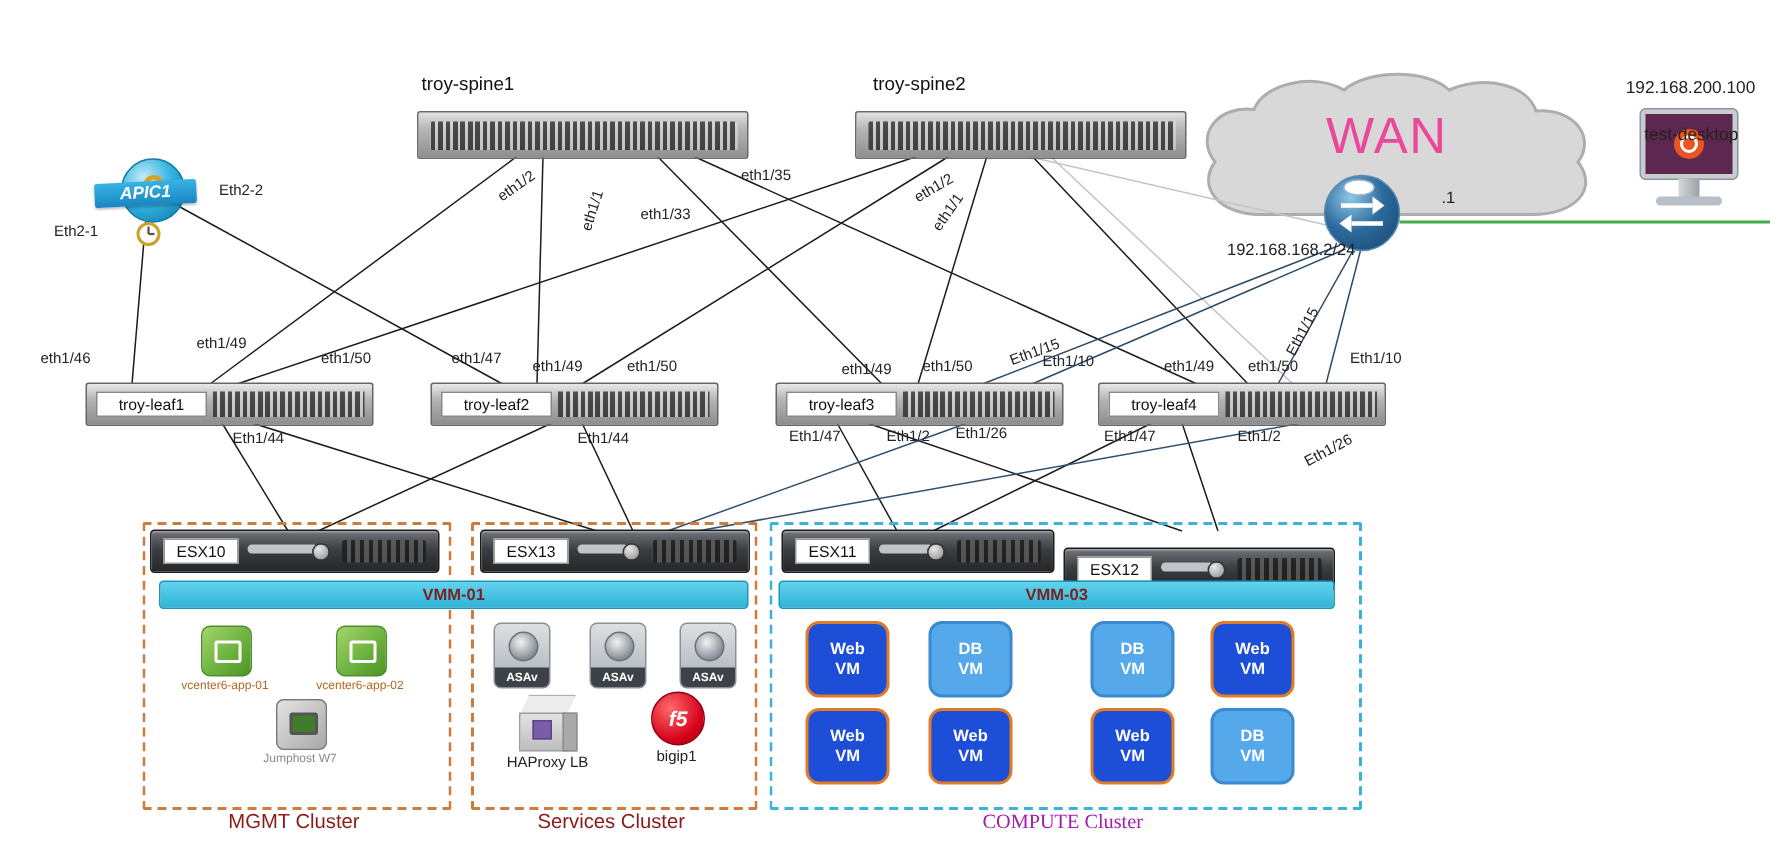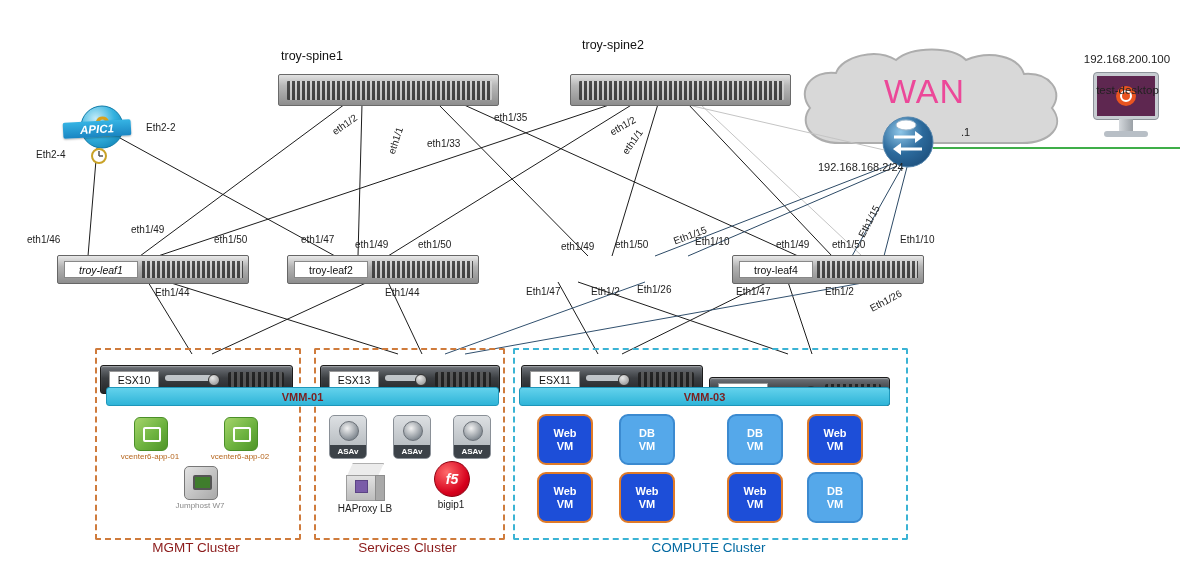--- a/index.html
+++ b/index.html
@@ -17,33 +17,33 @@
         background:repeating-linear-gradient(90deg,rgba(35,35,35,.75) 0 3px,rgba(225,225,225,.55) 3px 5px);}
   .leaf{position:absolute;width:190px;height:27px;z-index:2;border:1px solid #666;border-radius:2px;
         background:linear-gradient(180deg,#e8e8e8 0%,#b3b3b3 40%,#8d8d8d 100%);}
   .leaf .chip{position:absolute;left:6px;top:5px;width:72px;height:15px;background:#fff;border:1px solid #888;
         font-size:10.5px;color:#111;display:flex;align-items:center;justify-content:center;}
   .leaf .ports{position:absolute;left:84px;right:5px;top:5px;bottom:5px;
         background:repeating-linear-gradient(90deg,rgba(35,35,35,.75) 0 3px,rgba(225,225,225,.55) 3px 5px);}
   
   .server{position:absolute;height:27px;z-index:2;border:1px solid #1c1c1c;border-radius:3px;
         background:linear-gradient(180deg,#70747a 0%,#3b3e42 45%,#242628 100%);
-        box-shadow:inset 0 1px 1px rgba(255,255,255,.35);margin-top:12px;}
+        box-shadow:inset 0 1px 1px rgba(255,255,255,.35);}
   .server .chip{position:absolute;left:8px;top:5px;min-width:42px;height:15px;background:#fff;border:1px solid #999;
         font-size:10.5px;color:#111;display:flex;align-items:center;justify-content:center;padding:0 3px;}
   .server .slot{position:absolute;left:64px;right:80px;top:9px;height:6px;background:#ced3d7;border-radius:3px;opacity:.9;}
   .server .btn{position:absolute;right:72px;top:8px;width:10px;height:10px;border-radius:50%;
         background:radial-gradient(circle at 35% 30%,#e8e8e8,#8a8a8a);border:1px solid #333;}
   .server .vent{position:absolute;right:8px;top:6px;bottom:6px;width:56px;border-radius:2px;opacity:.85;
         background:repeating-linear-gradient(90deg,#1d1d1d 0 3px,#5a5a5a 3px 6px);}
   
   .clusterbox{position:absolute;z-index:1;border:2px dashed #cf7b3c;border-radius:2px;}
   .clusterbox.compute{border-color:#3bb3d4;}
   .clusterlabel{position:absolute;z-index:4;font-size:13.5px;color:#8b1a1a;text-align:center;}
-  .clusterlabel.compute{color:#0369a1;}
+  .clusterlabel.compute{color:#a21caf;font-family:Liberation Serif, serif;}
   .vmmbar{position:absolute;height:17px;z-index:3;background:linear-gradient(180deg,#63d2ec,#2fb4d8);
         border:1px solid #1e96ba;border-radius:3px;display:flex;align-items:center;justify-content:center;
         font-size:11px;font-weight:bold;color:#7b1f1f;}
   
   .vm{position:absolute;width:52px;height:47px;z-index:3;border-radius:9px;display:flex;align-items:center;
       justify-content:center;color:#fff;font-weight:bold;font-size:11px;text-align:center;line-height:1.15;}
   .vm span{display:inline-block;width:30px;}
   .vm.web{background:#1d4ed8;border:2px solid #e07b28;}
   .vm.db{background:#55a8ea;border:2px solid #3b8ad0;}
   
@@ -173,47 +173,51 @@
 
   <div class="wan-text" style="left:884px;top:72px;">WAN</div>
 
   <div class="apic-ribbon">APIC1</div>
 
   <div class="nodelabel" style="left:281px;top:49px;">troy-spine1</div>
   <div class="spine" style="left:278px;top:74px;">
       <div class="ports"></div>
     </div>
 
-  <div class="nodelabel" style="left:582px;top:38px;">troy-spine2</div>
+  <div class="nodelabel" style="left:582px;top:49px;">troy-spine2</div>
   <div class="spine" style="left:570px;top:74px;">
       <div class="ports"></div>
     </div>
 
-  <div class="leaf" style="left:57px;top:255px;font-style:italic;">
+  <div class="leaf" style="left:57px;top:255px;">
     <div class="chip">troy-leaf1</div>
     <div class="ports"></div>
   </div>
   <div class="leaf" style="left:287px;top:255px;">
     <div class="chip">troy-leaf2</div>
+    <div class="ports"></div>
+  </div>
+  <div class="leaf" style="left:517px;top:255px;">
+    <div class="chip">troy-leaf3</div>
     <div class="ports"></div>
   </div>
   <div class="leaf" style="left:732px;top:255px;">
     <div class="chip">troy-leaf4</div>
     <div class="ports"></div>
   </div>
 
   <span class="plabel" style="left:330px;top:128px;transform:rotate(-35deg);">eth1/2</span>
   <span class="plabel" style="left:386px;top:152px;transform:rotate(-72deg);">eth1/1</span>
   <span class="plabel" style="left:427px;top:114px;margin-top:24px;">eth1/33</span>
   <span class="plabel" style="left:494px;top:112px;">eth1/35</span>
   <span class="plabel" style="left:608px;top:128px;transform:rotate(-30deg);">eth1/2</span>
   <span class="plabel" style="left:620px;top:150px;transform:rotate(-55deg);">eth1/1</span>
 
   <span class="plabel" style="left:146px;top:122px;">Eth2-2</span>
-  <span class="plabel" style="left:36px;top:149px;">Eth2-4</span>
+  <span class="plabel" style="left:36px;top:149px;">Eth2-1</span>
 
   <span class="plabel" style="left:27px;top:234px;">eth1/46</span>
   <span class="plabel" style="left:131px;top:224px;">eth1/49</span>
   <span class="plabel" style="left:214px;top:234px;">eth1/50</span>
   <span class="plabel" style="left:155px;top:287px;">Eth1/44</span>
 
   <span class="plabel" style="left:301px;top:234px;">eth1/47</span>
   <span class="plabel" style="left:355px;top:239px;">eth1/49</span>
   <span class="plabel" style="left:418px;top:239px;">eth1/50</span>
   <span class="plabel" style="left:385px;top:287px;">Eth1/44</span>

